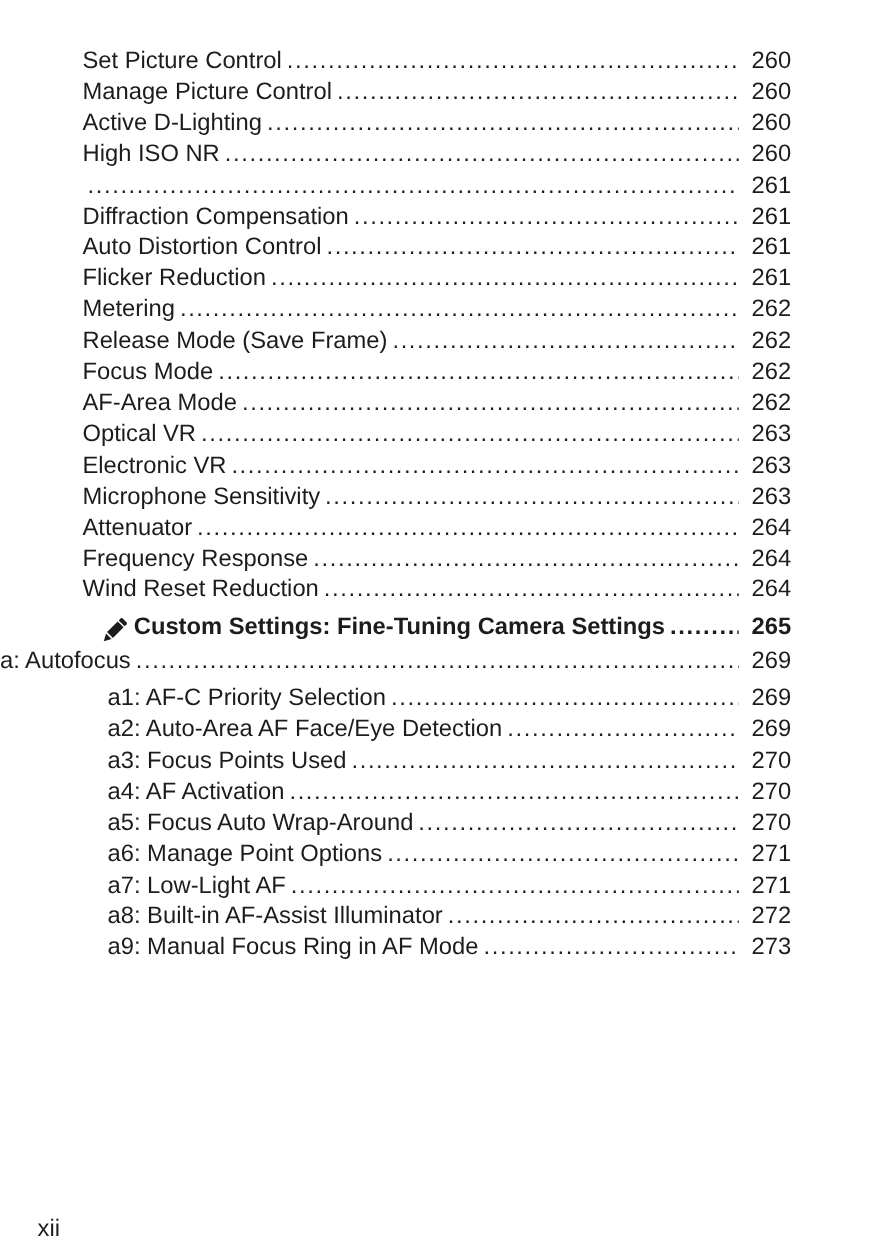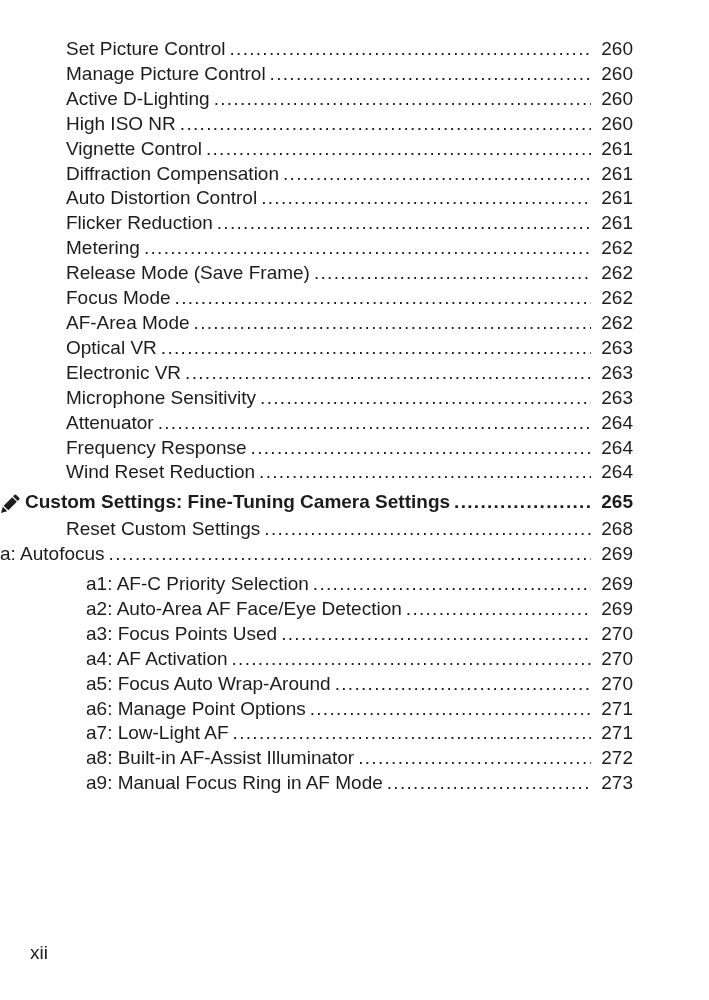--- a/index.html
+++ b/index.html
@@ -26,21 +26,21 @@
     display: flex;
     align-items: baseline;
     font-size: 19px;
     line-height: 24.9px;
     white-space: nowrap;
   }
   
   .row.sub     { padding-left: 66px; }
   .row.group   { }
   .row.sub2    { padding-left: 86px; }
-  .row.chapter { font-weight: bold; }
+  .row.chapter { padding-left: 82px; font-weight: bold; }
 
   .row.chapter { margin-top: 5px; margin-bottom: 2px; }
   .row.gap-before { margin-top: 5px; }
   .row.chapter.gap-before { margin-top: 5px; }
 
   .label { flex: 0 0 auto; }
   .dots {
     flex: 1 1 auto;
     overflow: hidden;
     white-space: nowrap;
@@ -62,21 +62,21 @@
     height: 20px;
     align-self: center;
     margin-right: 5px;
     margin-top: 3px;
   }
   .icon svg { display: block; width: 20px; height: 20px; }
 
   .footer {
     position: absolute;
     left: 30px;
-    top: 941px;
+    top: 972px;
     font-size: 19px;
     line-height: 24px;
     color: #1c1c1c;
   }
 </style>
 </head>
 <body>
 
 <main class="toc">
     <div class="row sub">
@@ -98,21 +98,20 @@
     <span class="pagenum">260</span>
   </div>
     <div class="row sub">
 
     <span class="label">High ISO NR</span>
     <span class="dots"></span>
     <span class="pagenum">260</span>
   </div>
     <div class="row sub">
 
-    <span class="label">Vignette Control</span>
     <span class="dots"></span>
     <span class="pagenum">261</span>
   </div>
     <div class="row sub">
 
     <span class="label">Diffraction Compensation</span>
     <span class="dots"></span>
     <span class="pagenum">261</span>
   </div>
     <div class="row sub">
@@ -192,26 +191,20 @@
       <svg viewBox="0 0 24 24" xmlns="http://www.w3.org/2000/svg" aria-hidden="true">
         <path fill="#1c1c1c" d="M1.2 22.8 L3.4 15.3 L8.7 20.6 Z"></path>
         <path fill="#1c1c1c" d="M4.4 14.0 L14.6 3.8 L20.2 9.4 L10.0 19.6 Z"></path>
         <path fill="#1c1c1c" d="M15.6 2.8 L17.6 0.8 Q18.4 0.1 19.2 0.8 L23.2 4.8 Q23.9 5.6 23.2 6.4 L21.2 8.4 Z"></path>
       </svg>
     </span>
     <span class="label">Custom Settings: Fine-Tuning Camera Settings</span>
     <span class="dots"></span>
     <span class="pagenum">265</span>
   </div>
-    <div class="row sub">
-
-    <span class="label">Reset Custom Settings</span>
-    <span class="dots"></span>
-    <span class="pagenum">268</span>
-  </div>
     <div class="row group">
 
     <span class="label">a: Autofocus</span>
     <span class="dots"></span>
     <span class="pagenum">269</span>
   </div>
     <div class="row sub2 gap-before">
 
     <span class="label">a1: AF-C Priority Selection</span>
     <span class="dots"></span>

